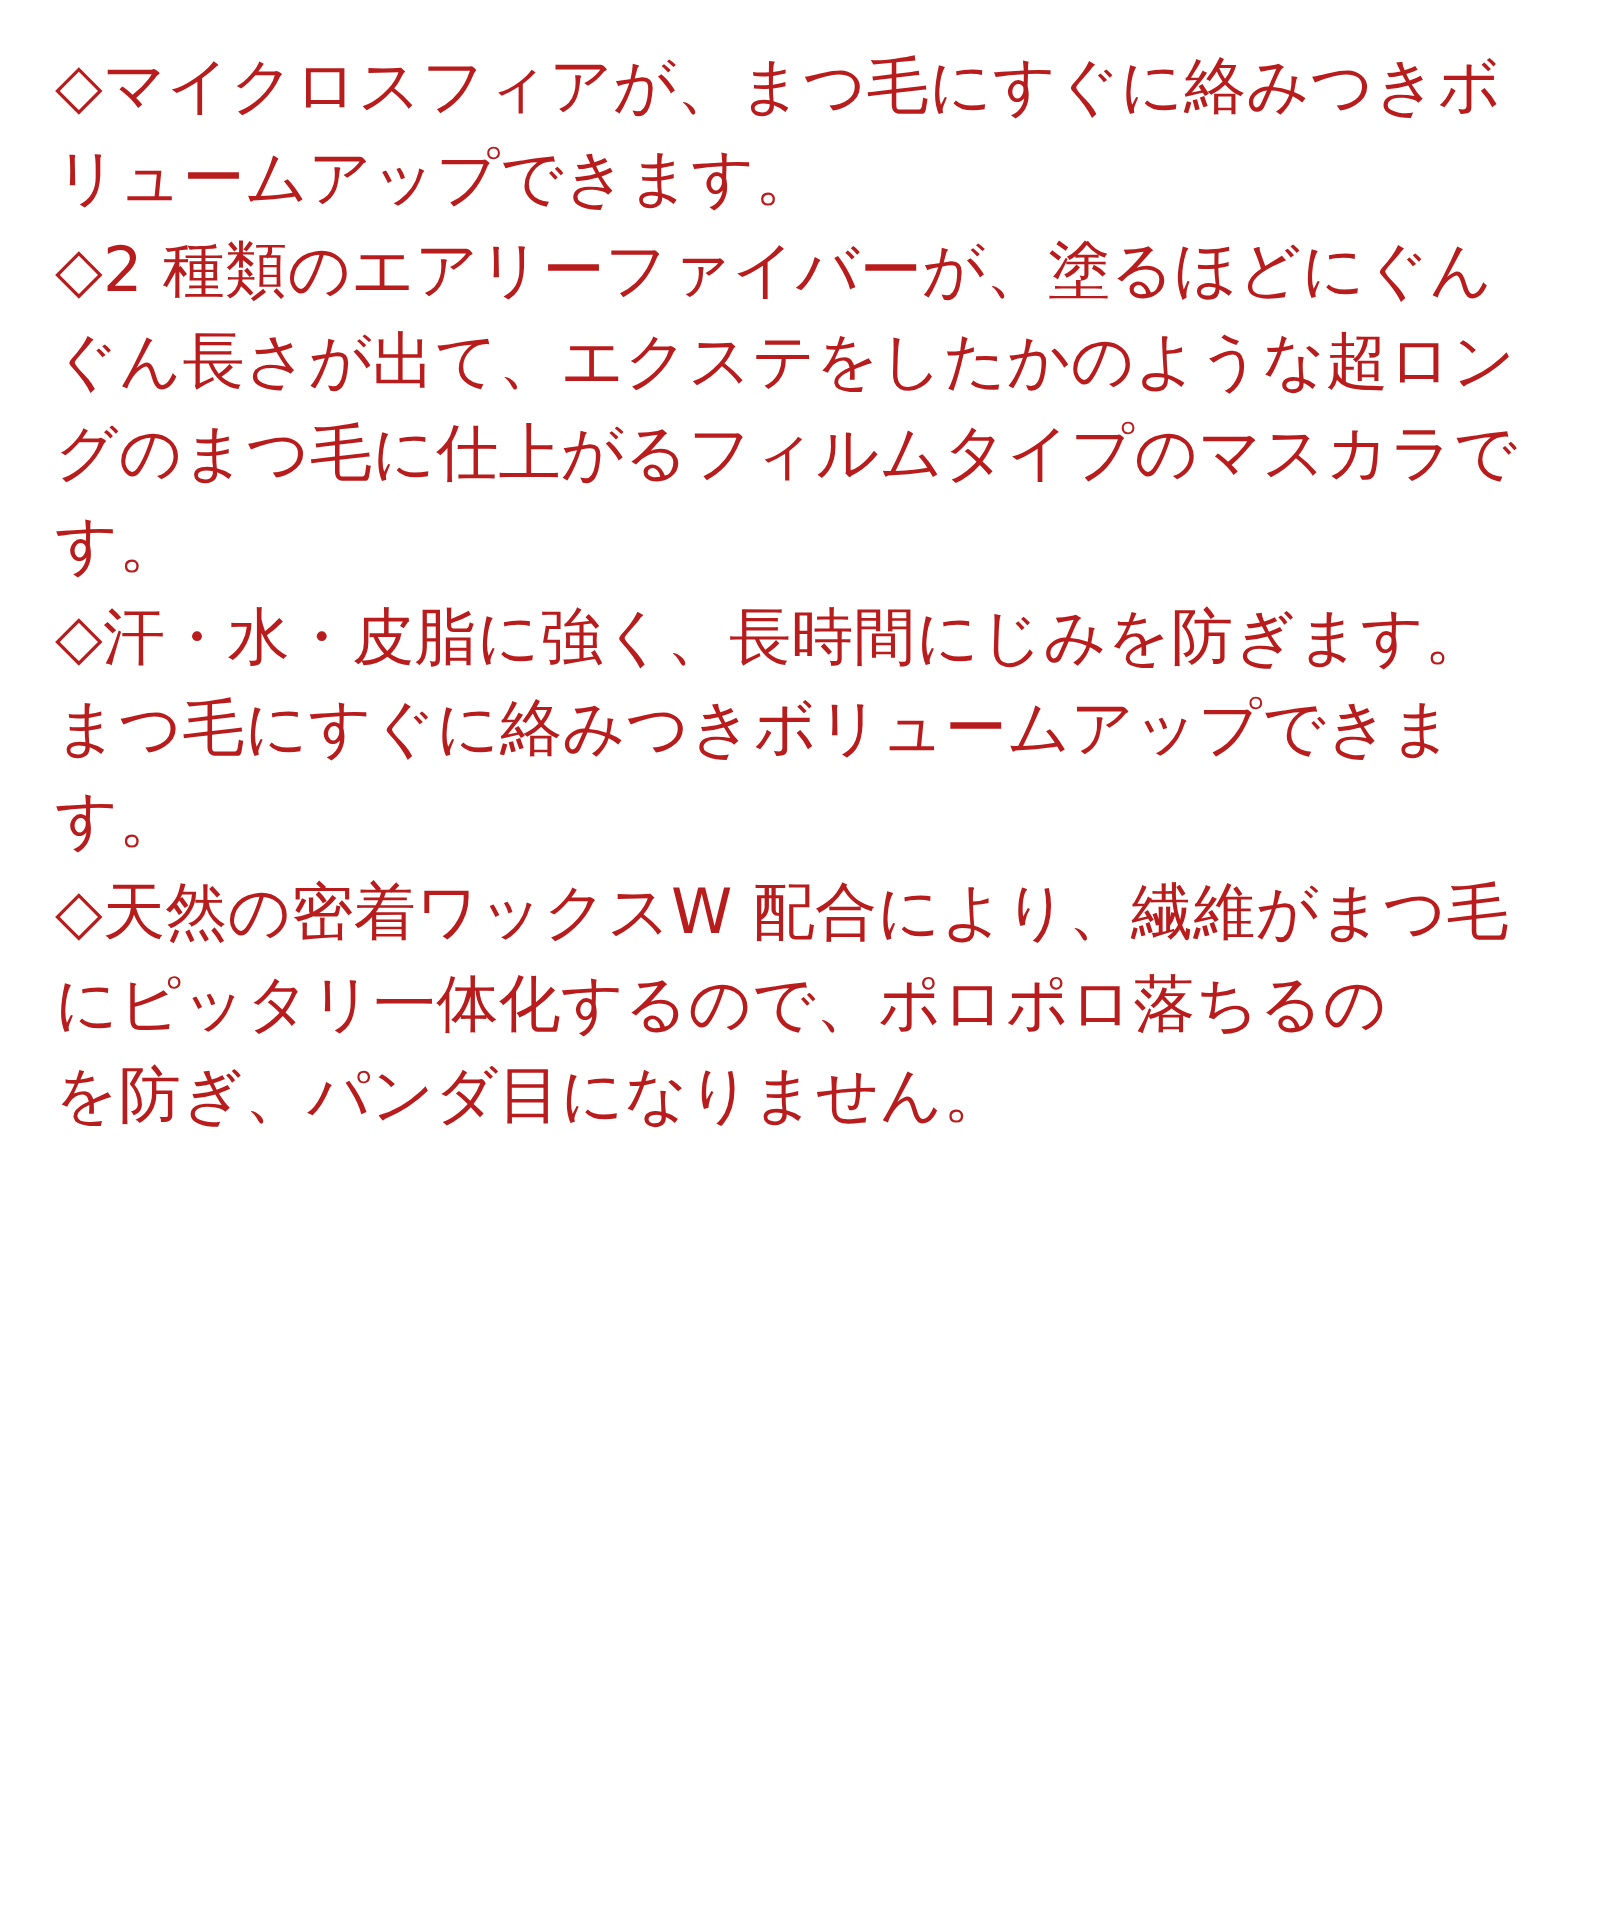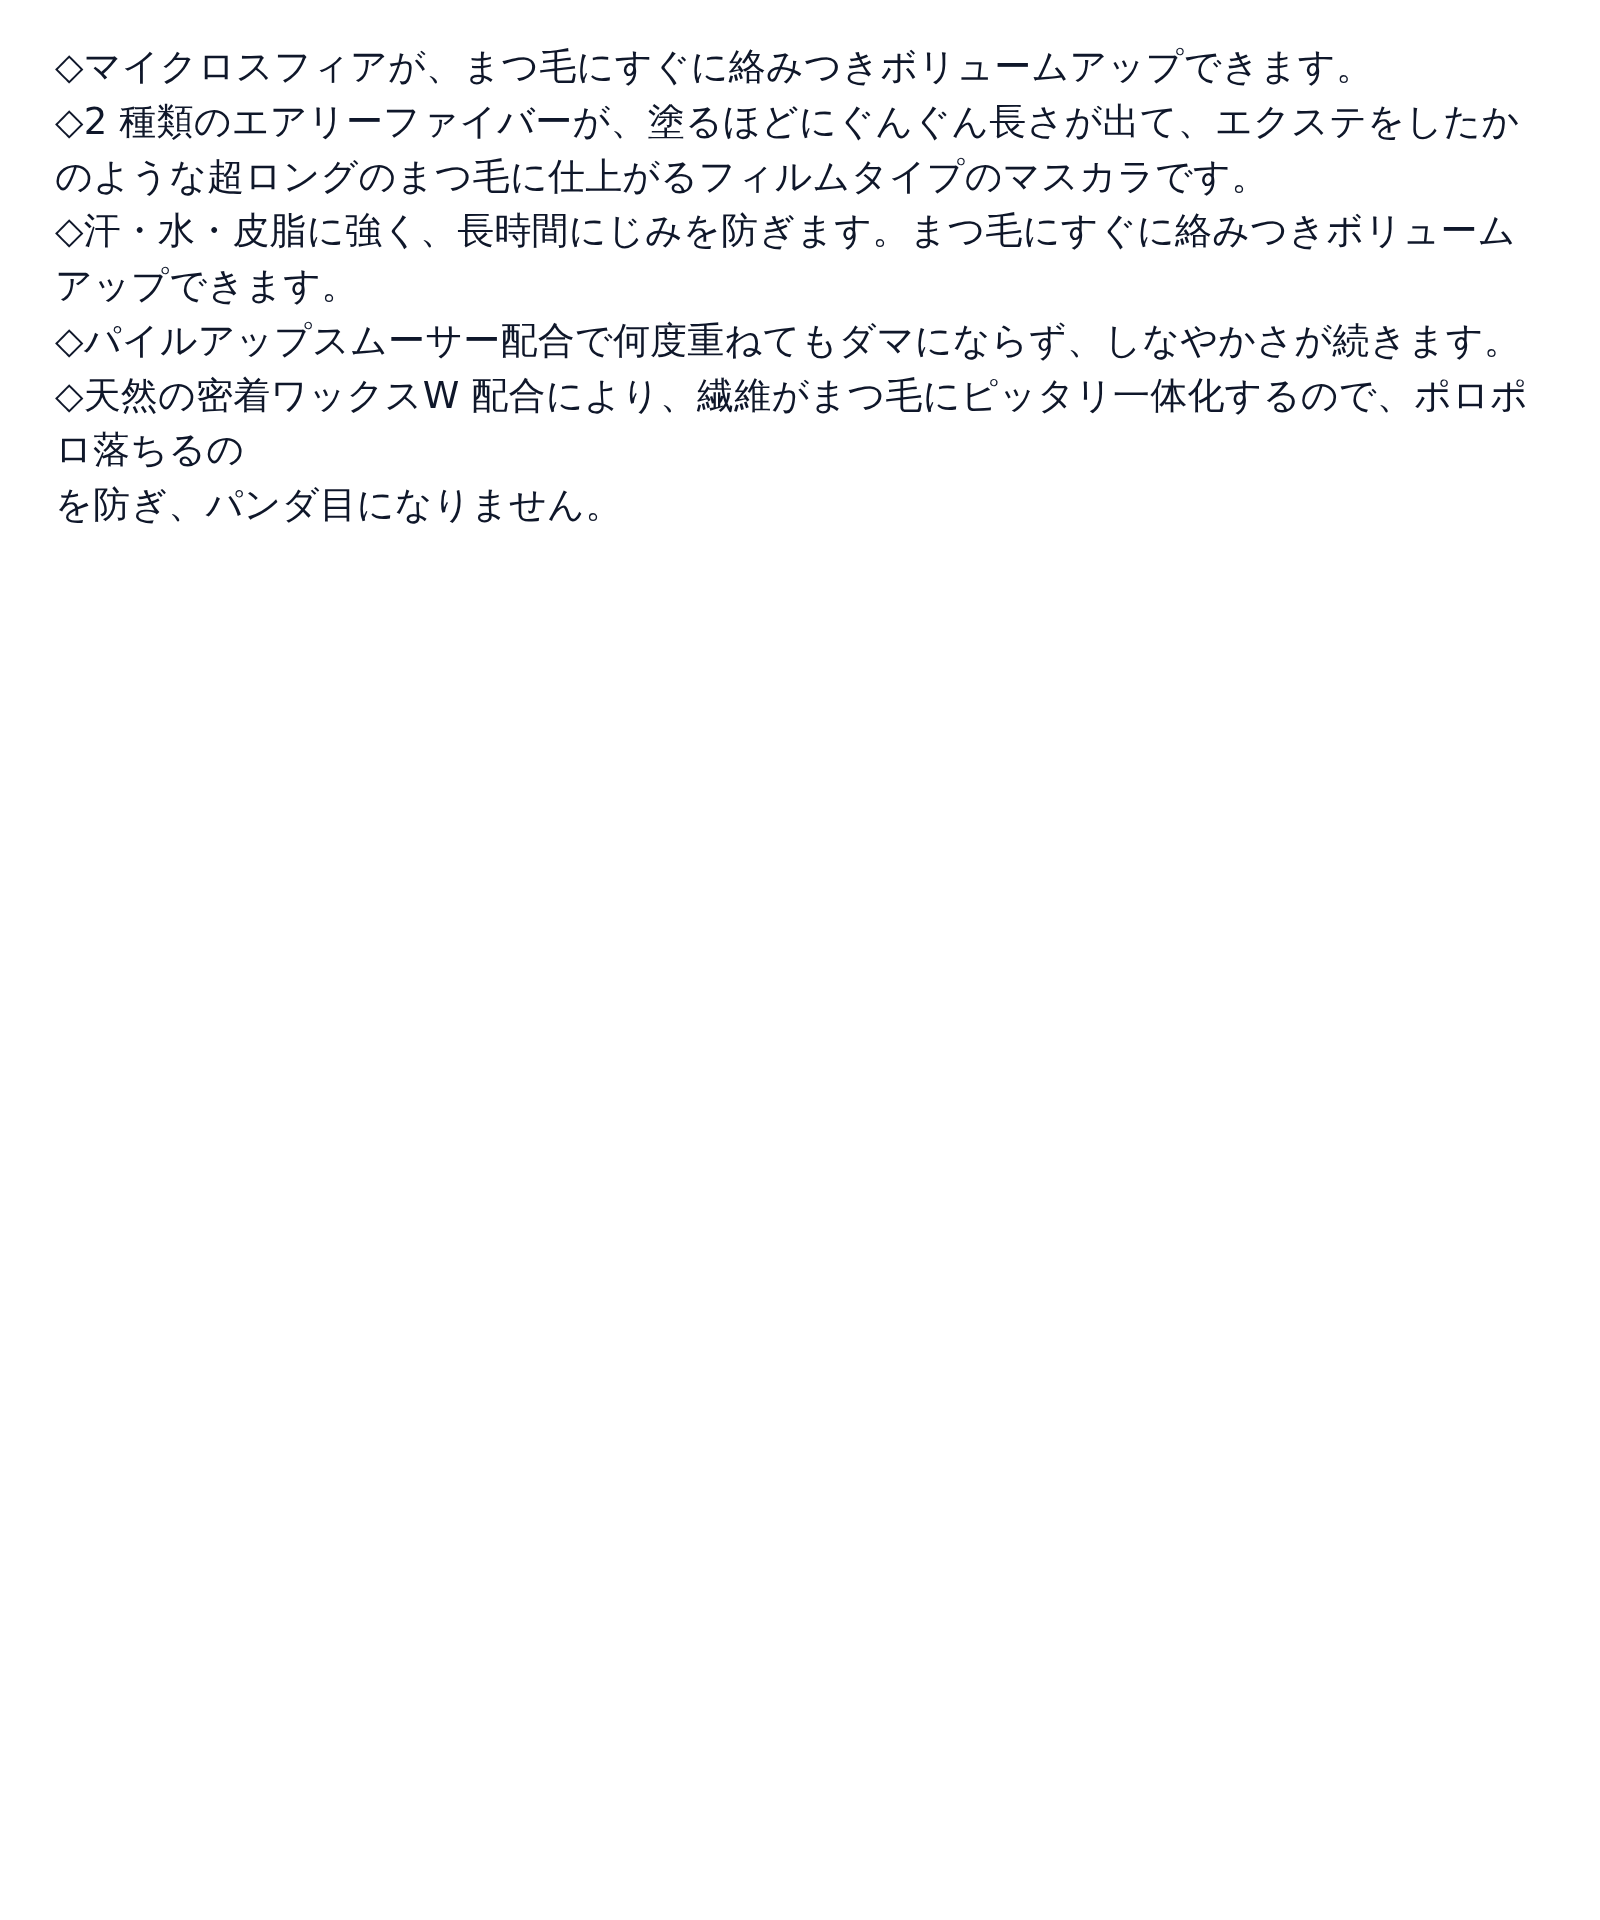--- a/index.html
+++ b/index.html
@@ -15,39 +15,38 @@
     color: #3c3c3c;
   }
   .page {
     width: 1600px;
     height: 1920px;
     box-sizing: border-box;
     padding: 40px 55px 0 55px;
     background: #ffffff;
   }
   .desc-block {
-    font-size: 37px;
+    font-size: 62px;
     line-height: 1.48;
     letter-spacing: 0.005em;
-    color: #0f172a;
+    color: #b91c1c;
     font-weight: 400;
   }
   .desc-para {
     margin: 0;
     padding: 0;
     white-space: pre-wrap;
     word-break: break-all;
     text-indent: 0;
   }
 </style>
 </head>
 <body>
 
 <div class="page">
   <div class="desc-block">
     <p class="desc-para">◇マイクロスフィアが、まつ毛にすぐに絡みつきボリュームアップできます。</p>
     <p class="desc-para">◇2 種類のエアリーファイバーが、塗るほどにぐんぐん長さが出て、エクステをしたかのような超ロングのまつ毛に仕上がるフィルムタイプのマスカラです。</p>
     <p class="desc-para">◇汗・水・皮脂に強く、長時間にじみを防ぎます。まつ毛にすぐに絡みつきボリュームアップできます。</p>
-    <p class="desc-para">◇パイルアップスムーサー配合で何度重ねてもダマにならず、しなやかさが続きます。</p>
     <p class="desc-para">◇天然の密着ワックスW 配合により、繊維がまつ毛にピッタリ一体化するので、ポロポロ落ちるの
 を防ぎ、パンダ目になりません。</p>
   </div>
 </div>
 
 </body></html>

